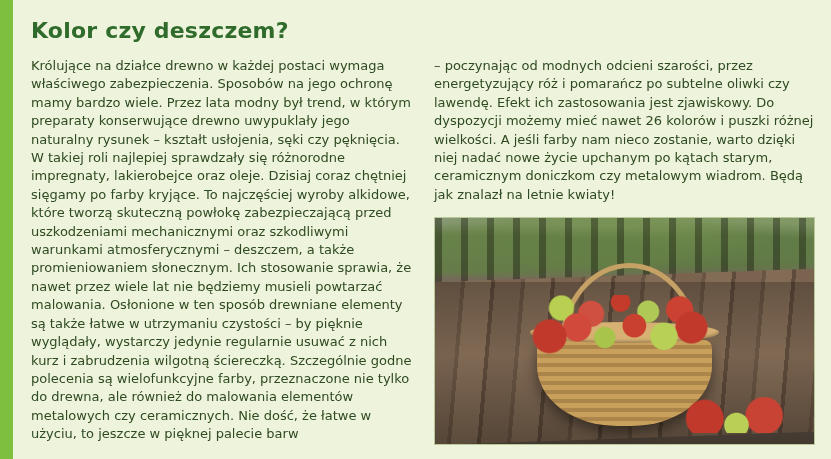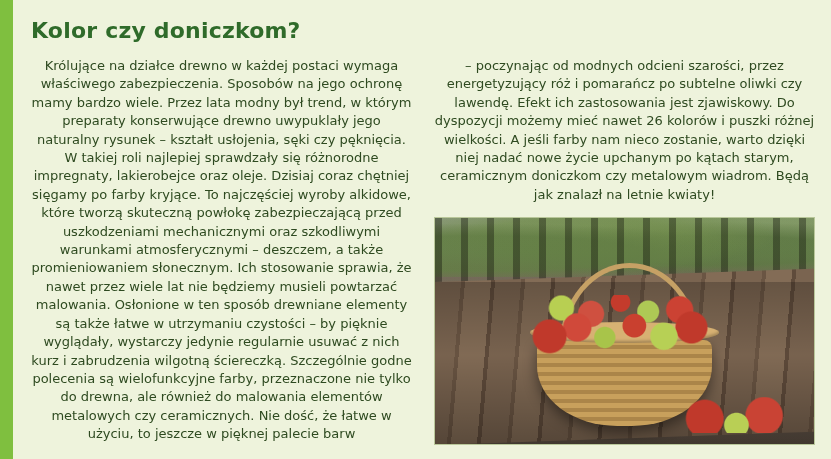--- a/index.html
+++ b/index.html
@@ -47,21 +47,21 @@
   .col {
     width: 381px;
     flex: 0 0 381px;
   }
   .col p {
     margin: 0;
     color: #2e4a20;
     font-size: 13px;
     line-height: 18.4px;
     font-family: "DejaVu Sans", sans-serif;
-    text-align: center;
+    text-align: left;
     white-space: pre-line;
   }
   .photo {
     margin-top: 13px;
     width: 381px;
     height: 228px;
     border: 1px solid #b9c79a;
     box-sizing: border-box;
     position: relative;
     overflow: hidden;
@@ -172,21 +172,21 @@
       radial-gradient(circle at 52% 78%, #b9cf55 0 20%, transparent 22%),
       radial-gradient(circle at 80% 52%, #c94334 0 22%, transparent 24%);
   }
 </style>
 </head>
 <body>
 
 <div class="page">
   <div class="content">
 
-    <h1 class="title">Kolor czy doniczkom?</h1>
+    <h1 class="title">Kolor czy deszczem?</h1>
 
     <div class="columns">
 
       <div class="col">
         <p>Królujące na działce drewno w każdej postaci wymaga właściwego zabezpieczenia. Sposobów na jego ochronę mamy bardzo wiele. Przez lata modny był trend, w którym preparaty konserwujące drewno uwypuklały jego naturalny rysunek – kształt usłojenia, sęki czy pęknięcia. W takiej roli najlepiej sprawdzały się różnorodne impregnaty, lakierobejce oraz oleje. Dzisiaj coraz chętniej sięgamy po farby kryjące. To najczęściej wyroby alkidowe, które tworzą skuteczną powłokę zabezpieczającą przed uszkodzeniami mechanicznymi oraz szkodliwymi warunkami atmosferycznymi – deszczem, a także promieniowaniem słonecznym. Ich stosowanie sprawia, że nawet przez wiele lat nie będziemy musieli powtarzać malowania. Osłonione w ten sposób drewniane elementy są także łatwe w utrzymaniu czystości – by pięknie wyglądały, wystarczy jedynie regularnie usuwać z nich kurz i zabrudzenia wilgotną ściereczką. Szczególnie godne polecenia są wielofunkcyjne farby, przeznaczone nie tylko do drewna, ale również do malowania elementów metalowych czy ceramicznych. Nie dość, że łatwe w użyciu, to jeszcze w pięknej palecie barw</p>
       </div>
 
       <div class="col">
         <p>– poczynając od modnych odcieni szarości, przez energetyzujący róż i pomarańcz po subtelne oliwki czy lawendę. Efekt ich zastosowania jest zjawiskowy. Do dyspozycji możemy mieć nawet 26 kolorów i puszki różnej wielkości. A jeśli farby nam nieco zostanie, warto dzięki niej nadać nowe życie upchanym po kątach starym, ceramicznym doniczkom czy metalowym wiadrom. Będą jak znalazł na letnie kwiaty!</p>
 

